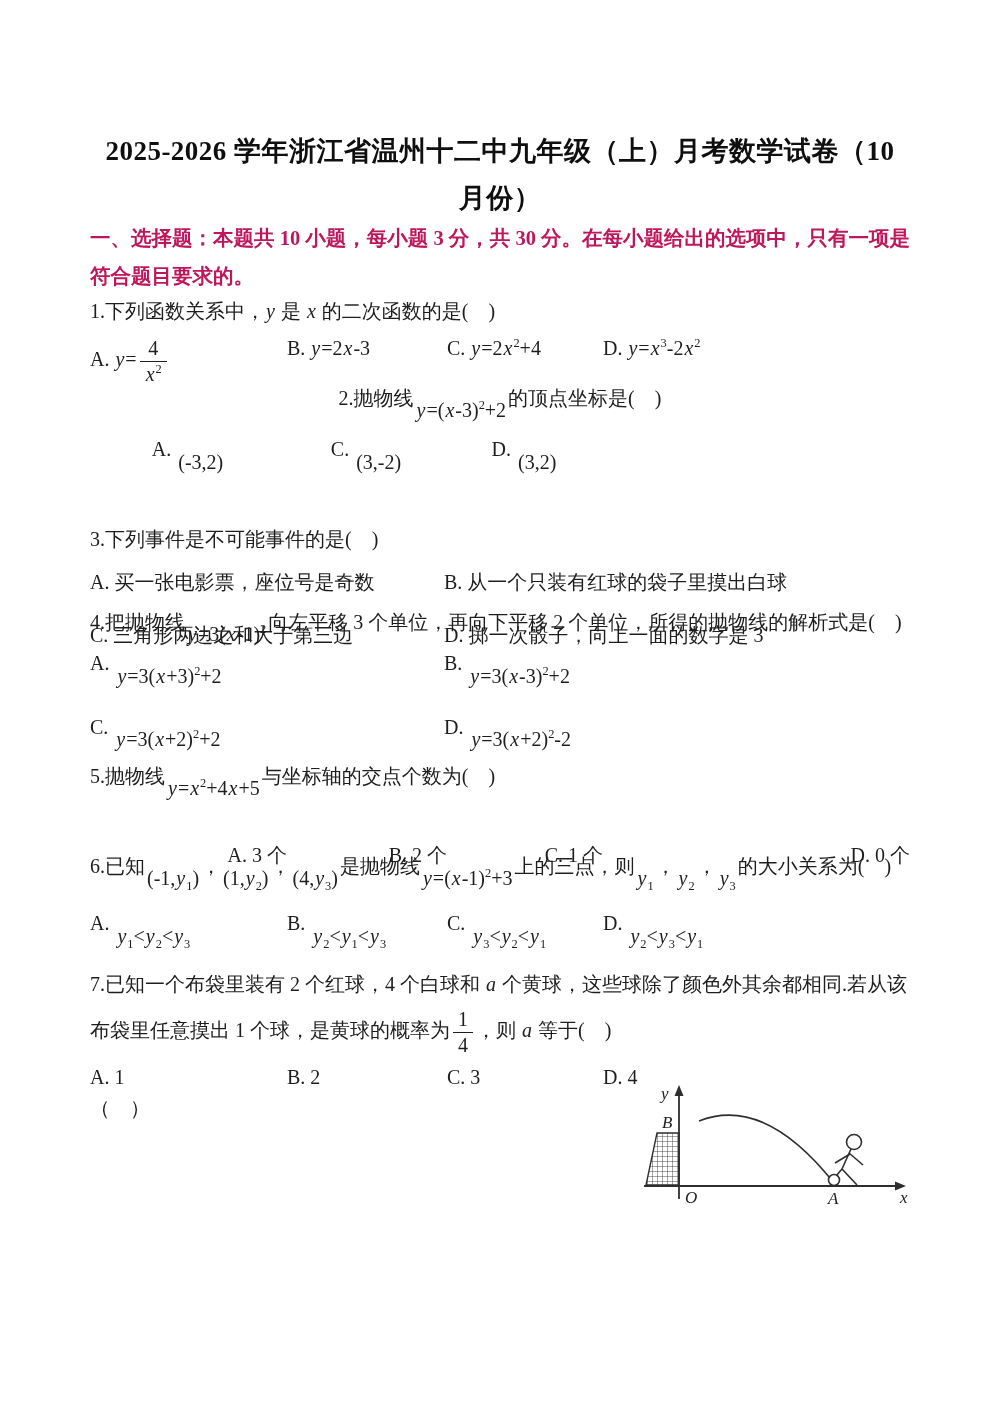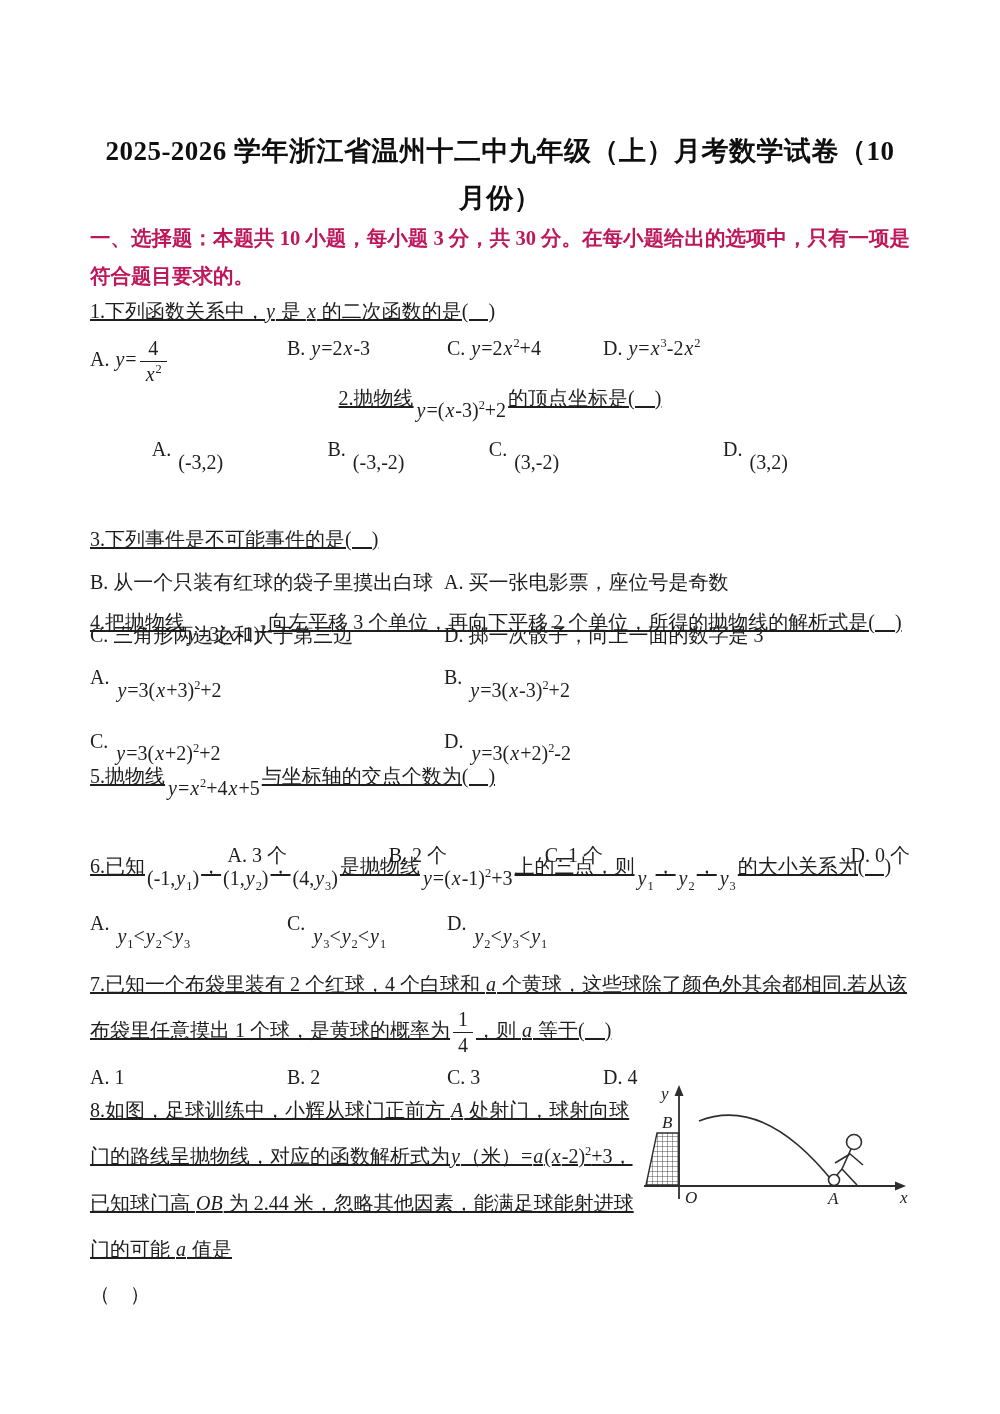--- a/index.html
+++ b/index.html
@@ -11,36 +11,36 @@
   .page{position:absolute;inset:0;}
   .abs{position:absolute;left:90px;width:820px;}
   .title{
     top:128px;text-align:center;font-weight:bold;color:#0f0f0f;
     font-size:27px;line-height:1.75;letter-spacing:0.5px;
   }
   .heading{
     top:220px;font-weight:bold;font-size:20.5px;line-height:1.85;color:#be185d;
   }
   .q{font-size:20px;color:#1e1e1e;}
-  .stem{line-height:1.75;text-decoration:underline;}
+  .stem{line-height:1.75;}
   .opts{display:grid;white-space:nowrap;}
   .row4{grid-template-columns:197px 160px 156px 1fr;}
   .row2{grid-template-columns:354px 1fr;row-gap:21px;}
   
   i{font-style:italic;padding:0 1px;}
   sup,sub{font-size:0.62em;line-height:0;}
   .frac{display:inline-block;vertical-align:middle;text-align:center;line-height:1.15;margin:0 3px;}
   .frac .fn{display:block;padding:0 5px 1px 5px;border-bottom:1.6px solid #1e1e1e;}
   .frac .fd{display:block;padding:1px 5px 0 5px;}
   .dn{display:inline-block;vertical-align:-0.62em;margin:0 2px;}
   
   #q1{top:294px;} #q1 .opts{margin-top:8px;}
   #q2{top:381px;text-align:center;} #q2 .opts{margin-top:10px;padding-bottom:14px;}
   #q3{top:501px;margin-top:21px;} #q3 .opts{margin-top:9px;line-height:1.6;}
-  #q4{top:605px;} #q4 .opts{margin-top:14px;row-gap:28px;padding-bottom:14px;}
+  #q4{top:605px;} #q4 .opts{row-gap:28px;padding-bottom:14px;}
   #q5{top:759px;} #q5 .opts{margin-top:36px;text-align:right;}
   #q6{top:849px;} #q6 .opts{margin-top:16px;padding-bottom:14px;}
   #q7{top:961px;} #q7 .stem{line-height:2.3;} #q7 .opts{margin-top:9px;}
   #q8{top:1087px;}
   #q8 .stem{width:557px;line-height:2.32;}
   #q8 .tail{margin-top:8px;font-size:20px;}
   .fig{position:absolute;top:-6px;right:-4px;}
   .fig text{font-size:17px;font-style:italic;fill:#222;font-family:"Liberation Serif","DejaVu Serif",serif;}
 </style>
 </head>
@@ -59,31 +59,30 @@
       <span>B. <i>y</i>=2<i>x</i>-3</span>
       <span>C. <i>y</i>=2<i>x</i><sup>2</sup>+4</span>
       <span>D. <i>y</i>=<i>x</i><sup>3</sup>-2<i>x</i><sup>2</sup></span>
     </div>
   </div>
 
   <div class="abs q" id="q2">
     <div class="stem">2.抛物线<span class="dn"><i>y</i>=(<i>x</i>-3)<sup>2</sup>+2</span>的顶点坐标是(　)</div>
     <div class="opts row4">
       <span>A. <span class="dn">(-3,2)</span></span>
-      <span>B. <span class="dn">(-3,-2)</span></span>
       <span>C. <span class="dn">(3,-2)</span></span>
       <span>D. <span class="dn">(3,2)</span></span>
     </div>
   </div>
 
   <div class="abs q" id="q3">
     <div class="stem">3.下列事件是不可能事件的是(　)</div>
     <div class="opts row2">
+      <span>A. 买一张电影票，座位号是奇数</span>
       <span>B. 从一个只装有红球的袋子里摸出白球</span>
-      <span>A. 买一张电影票，座位号是奇数</span>
       <span>C. 三角形两边之和大于第三边</span>
       <span>D. 掷一次骰子，向上一面的数字是 3</span>
     </div>
   </div>
 
   <div class="abs q" id="q4">
     <div class="stem">4.把抛物线<span class="dn"><i>y</i>=3(<i>x</i>-1)<sup>2</sup></span>向左平移 3 个单位，再向下平移 2 个单位，所得的抛物线的解析式是(　)</div>
     <div class="opts row2">
       <span>A. <span class="dn"><i>y</i>=3(<i>x</i>+3)<sup>2</sup>+2</span></span>
       <span>B. <span class="dn"><i>y</i>=3(<i>x</i>-3)<sup>2</sup>+2</span></span>
@@ -99,37 +98,37 @@
       <span>B. 2 个</span>
       <span>C. 1 个</span>
       <span>D. 0 个</span>
     </div>
   </div>
 
   <div class="abs q" id="q6">
     <div class="stem">6.已知<span class="dn">(-1,<i>y</i><sub>1</sub>)</span>，<span class="dn">(1,<i>y</i><sub>2</sub>)</span>，<span class="dn">(4,<i>y</i><sub>3</sub>)</span>是抛物线<span class="dn"><i>y</i>=(<i>x</i>-1)<sup>2</sup>+3</span>上的三点，则<span class="dn"><i>y</i><sub>1</sub></span>，<span class="dn"><i>y</i><sub>2</sub></span>，<span class="dn"><i>y</i><sub>3</sub></span>的大小关系为(　)</div>
     <div class="opts row4">
       <span>A. <span class="dn"><i>y</i><sub>1</sub>&lt;<i>y</i><sub>2</sub>&lt;<i>y</i><sub>3</sub></span></span>
+      <span>B. <span class="dn"><i>y</i><sub>2</sub>&lt;<i>y</i><sub>1</sub>&lt;<i>y</i><sub>3</sub></span></span>
       <span>C. <span class="dn"><i>y</i><sub>3</sub>&lt;<i>y</i><sub>2</sub>&lt;<i>y</i><sub>1</sub></span></span>
       <span>D. <span class="dn"><i>y</i><sub>2</sub>&lt;<i>y</i><sub>3</sub>&lt;<i>y</i><sub>1</sub></span></span>
     </div>
   </div>
 
   <div class="abs q" id="q7">
     <div class="stem">7.已知一个布袋里装有 2 个红球，4 个白球和 <i>a</i> 个黄球，这些球除了颜色外其余都相同.若从该布袋里任意摸出 1 个球，是黄球的概率为<span class="frac"><span class="fn">1</span><span class="fd">4</span></span>，则 <i>a</i> 等于(　)</div>
     <div class="opts row4">
       <span>A. 1</span>
       <span>B. 2</span>
       <span>C. 3</span>
       <span>D. 4</span>
     </div>
   </div>
 
   <div class="abs q" id="q8">
-    <div class="stem">8.如图，足球训练中，小辉从球门正前方 <i>A</i> 处射门，球射向球门的路线呈抛物线，对应的函数解析式为<i>y</i>（米）=<i>a</i>(<i>x</i>-2)<sup>2</sup>+3，已知球门高 <i>OB</i> 为 2.44 米，忽略其他因素，能满足球能射进球门的可能 <i>a</i> 值是</div>
     <div class="tail">（　）</div>
 
     <svg class="fig" width="272" height="130" viewBox="0 0 272 130">
       <defs>
         <pattern id="netp" width="5" height="5" patternUnits="userSpaceOnUse">
           <path d="M0 0 H5 M0 0 V5" stroke="#3a3a3a" stroke-width="0.9" fill="none"></path>
         </pattern>
       </defs>
 
       <polygon points="15,52 37,52 37,104 4,104" fill="url(#netp)" stroke="#2e2e2e" stroke-width="1.4"></polygon>

